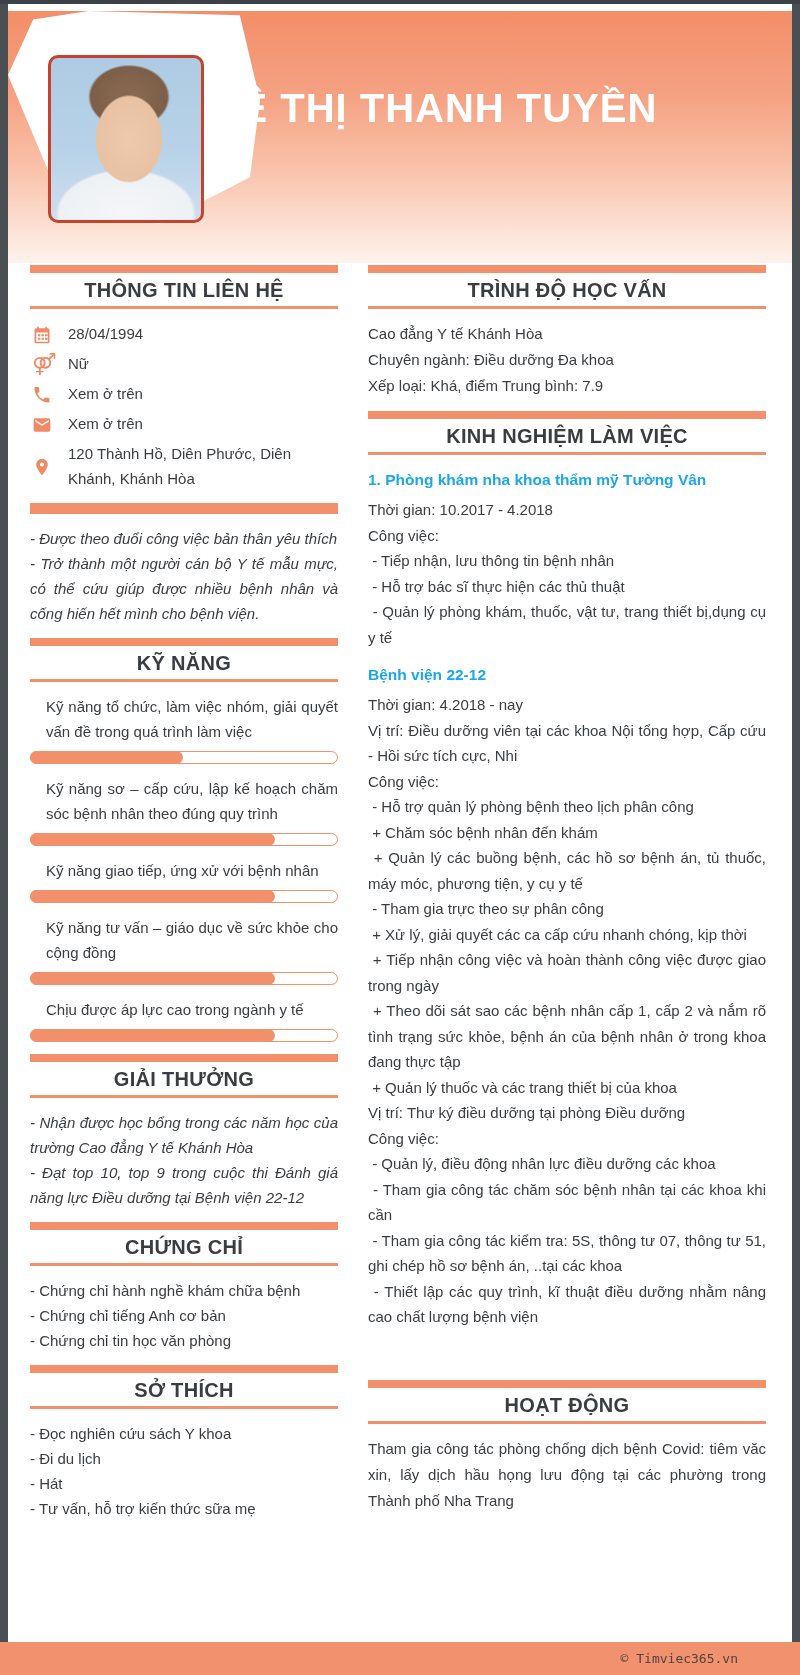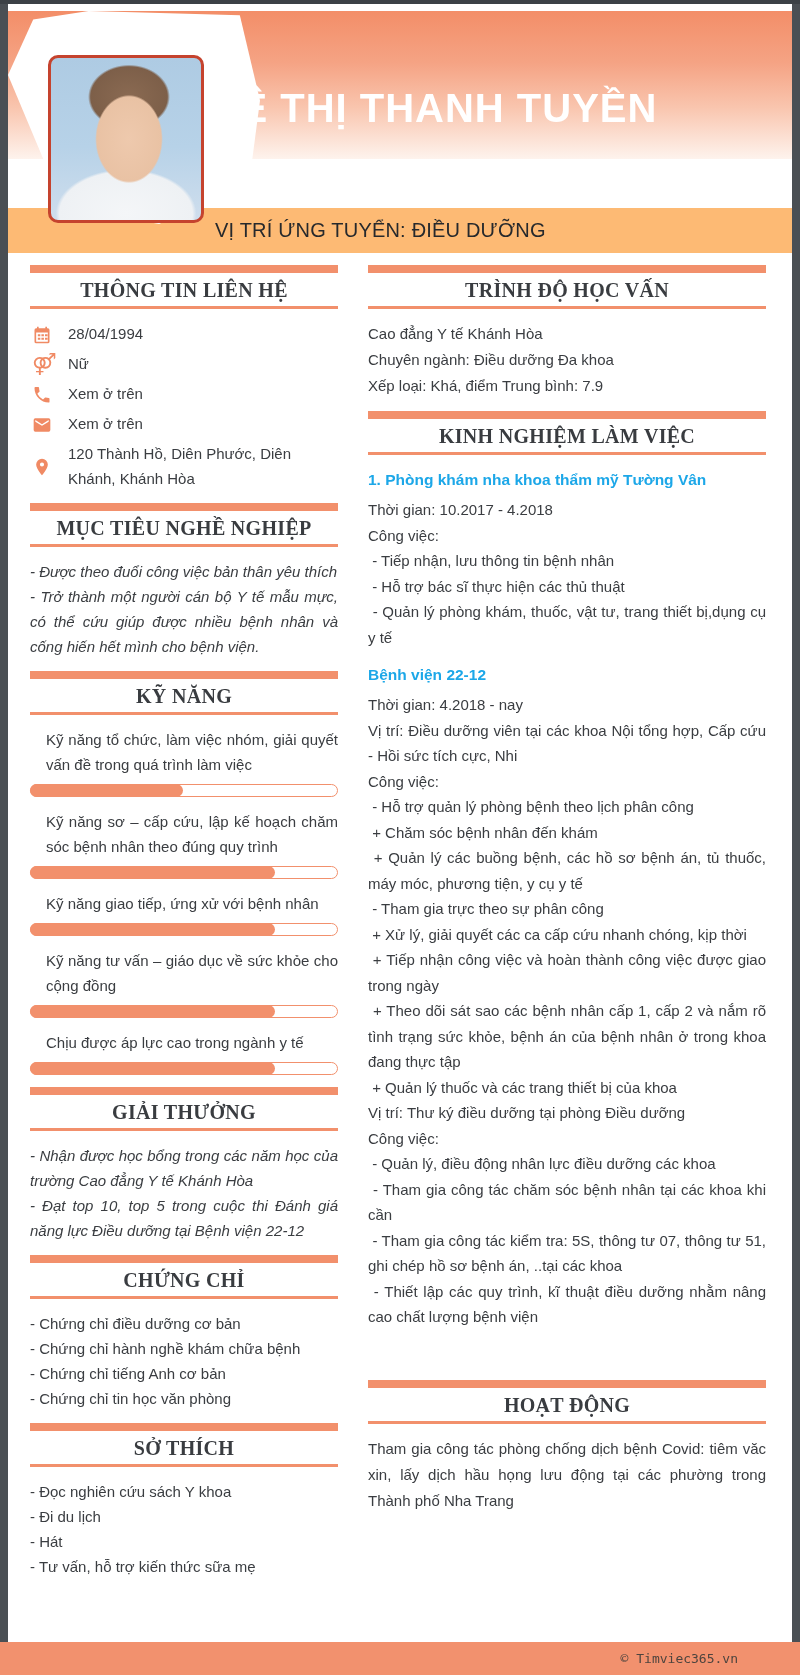--- a/index.html
+++ b/index.html
@@ -10,21 +10,21 @@
     font-family:"Liberation Sans","DejaVu Sans",sans-serif;
     color:#3a3d41;
   }
   
   .strip-top   { position:absolute; top:0; left:0; right:0; height:4px; background:#3c4146; }
   .frame-left  { position:absolute; top:4px; left:0;  width:8px; bottom:33px; background:#4a4f54; }
   .frame-right { position:absolute; top:4px; right:0; width:8px; bottom:33px; background:#4a4f54; }
 
   
   .header {
-    position:absolute; top:11px; left:8px; right:8px; height:148px; z-index:3;
+    position:absolute; top:11px; left:8px; right:8px; height:252px; z-index:3;
     background:linear-gradient(180deg,#f38e68 0%,#f5a384 35%,#f9c5ae 65%,#fef3ed 100%);
   }
   .poly {
     position:absolute; left:0; top:0; width:252px; height:213px; background:#fff;
     clip-path:polygon(32% 0%, 92% 2%, 100% 42%, 96% 78%, 60% 100%, 22% 92%, 0% 30%, 10% 4%);
   }
   .photo {
     position:absolute; left:40px; top:44px; width:156px; height:168px;
     border:3px solid #c5432e; border-radius:10px; z-index:3;
     background:
@@ -47,21 +47,21 @@
   .columns {
     position:absolute; top:253px; left:8px; right:8px; bottom:33px;
     display:flex; padding:0 26px 0 22px; gap:30px; overflow:hidden;
   }
   .col-left  { width:308px; flex:none; }
   .col-right { flex:1; }
 
   .section { margin-top:12px; }
   .sec-bar  { height:8px; background:#f2906c; }
   .sec-title{ text-align:center; font-size:20px; font-weight:bold; color:#393c40;
-              padding:6px 0 4px; letter-spacing:0.3px;font-family:Liberation Serif, serif; }
+              padding:6px 0 4px; letter-spacing:0.3px; }
   .sec-rule { height:3px; background:#f2906c; }
   .sec-body { padding-top:12px; }
 
   
   .c-row  { display:flex; align-items:center; gap:14px; margin:0 0 5px 2px; }
   .cicon  { width:22px; flex:none; color:#f08a64; text-align:center; padding-top:2px; }
   .cicon svg { width:20px; height:20px; display:block; fill:currentColor; }
   .cicon.glyph { font-family:"DejaVu Sans",sans-serif; font-size:21px; line-height:22px; padding-top:0; }
   .c-text { font-size:15px; line-height:25px; }
 
@@ -149,21 +149,20 @@
                   <path d="M12 2a7 7 0 0 0-7 7c0 5.25 7 13 7 13s7-7.75 7-13a7 7 0 0 0-7-7zm0 9.5a2.5 2.5 0 1 1 0-5 2.5 2.5 0 0 1 0 5z"></path>
                 </svg>
             </span>
             <span class="c-text">120 Thành Hồ, Diên Phước, Diên Khánh, Khánh Hòa</span>
           </div>
         </div>
       </div>
 
       <div class="section">
         <div class="sec-bar"></div>
-        <div class="sec-title">MỤC TIÊU NGHỀ NGHIỆP</div>
         <div class="sec-rule"></div>
         <div class="sec-body">
           <p class="para">- Được theo đuổi công việc bản thân yêu thích</p>
           <p class="para">- Trở thành một người cán bộ Y tế mẫu mực, có thể cứu giúp được nhiều bệnh nhân và cống hiến hết mình cho bệnh viện.</p>
         </div>
       </div>
 
       <div class="section">
         <div class="sec-bar"></div>
         <div class="sec-title">KỸ NĂNG</div>
@@ -201,30 +200,29 @@
           </div>
         </div>
       </div>
 
       <div class="section">
         <div class="sec-bar"></div>
         <div class="sec-title">GIẢI THƯỞNG</div>
         <div class="sec-rule"></div>
         <div class="sec-body">
           <p class="para">- Nhận được học bổng trong các năm học của trường Cao đẳng Y tế Khánh Hòa</p>
-          <p class="para">- Đạt top 10, top 5 trong cuộc thi Đánh giá năng lực Điều dưỡng tại Bệnh viện 22-12</p>
+          <p class="para">- Đạt top 10, top 9 trong cuộc thi Đánh giá năng lực Điều dưỡng tại Bệnh viện 22-12</p>
         </div>
       </div>
 
       <div class="section">
         <div class="sec-bar"></div>
         <div class="sec-title">CHỨNG CHỈ</div>
         <div class="sec-rule"></div>
         <div class="sec-body">
-          <p class="line">- Chứng chỉ điều dưỡng cơ bản</p>
           <p class="line">- Chứng chỉ hành nghề khám chữa bệnh</p>
           <p class="line">- Chứng chỉ tiếng Anh cơ bản</p>
           <p class="line">- Chứng chỉ tin học văn phòng</p>
         </div>
       </div>
 
       <div class="section">
         <div class="sec-bar"></div>
         <div class="sec-title">SỞ THÍCH</div>
         <div class="sec-rule"></div>

